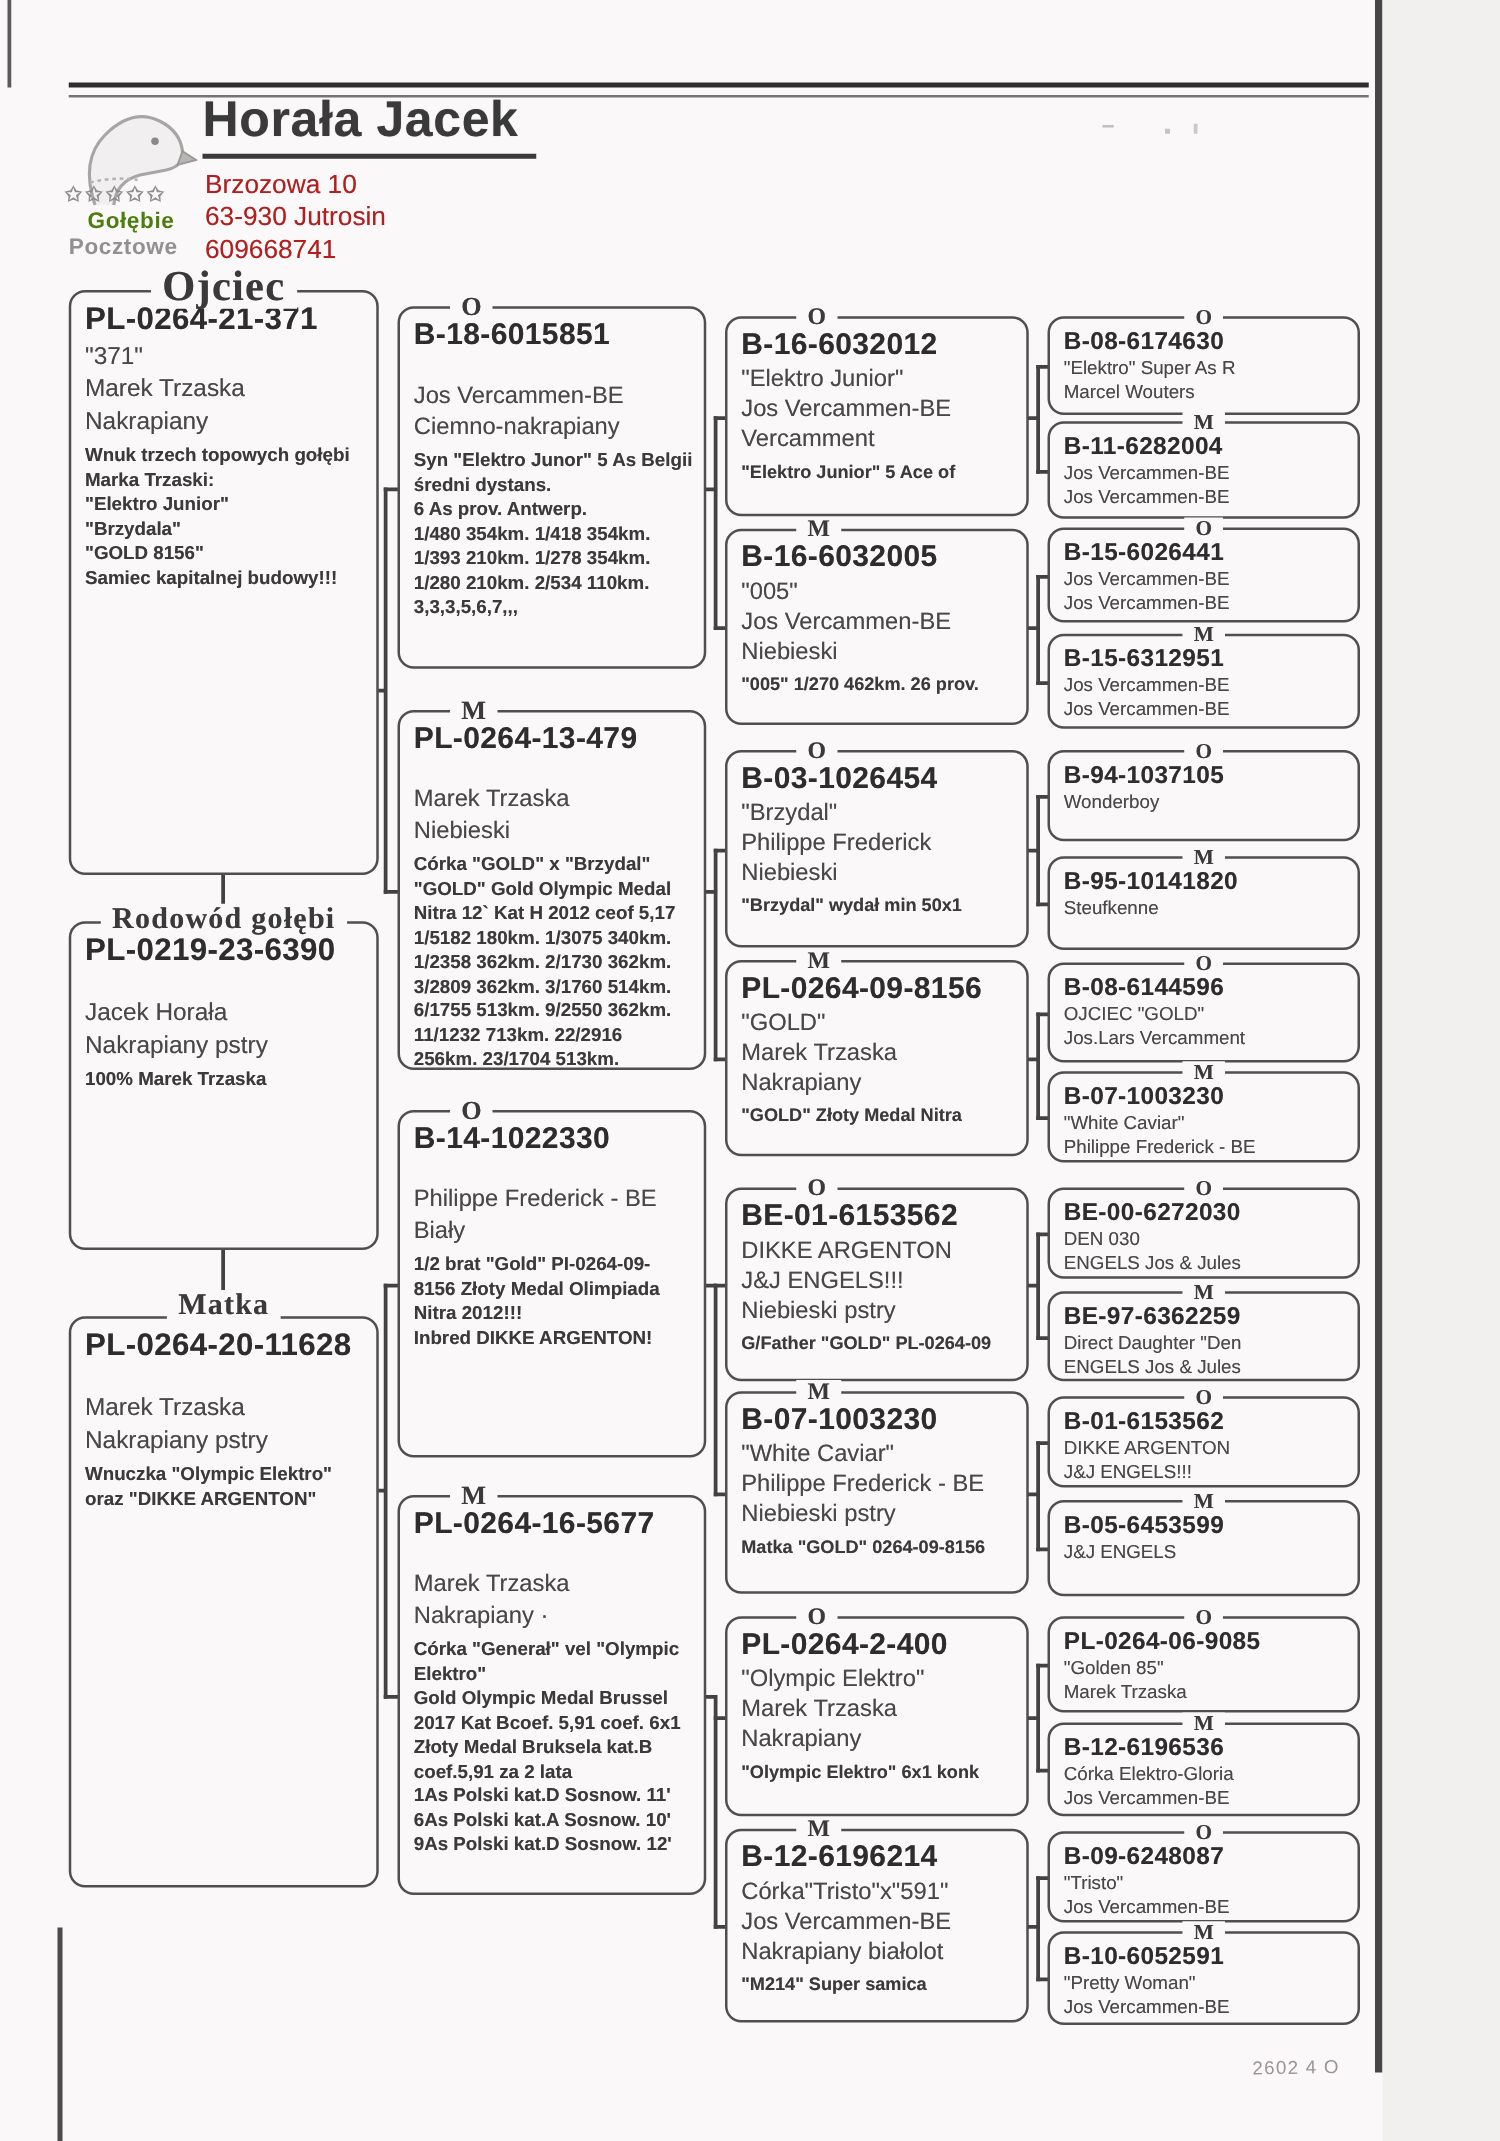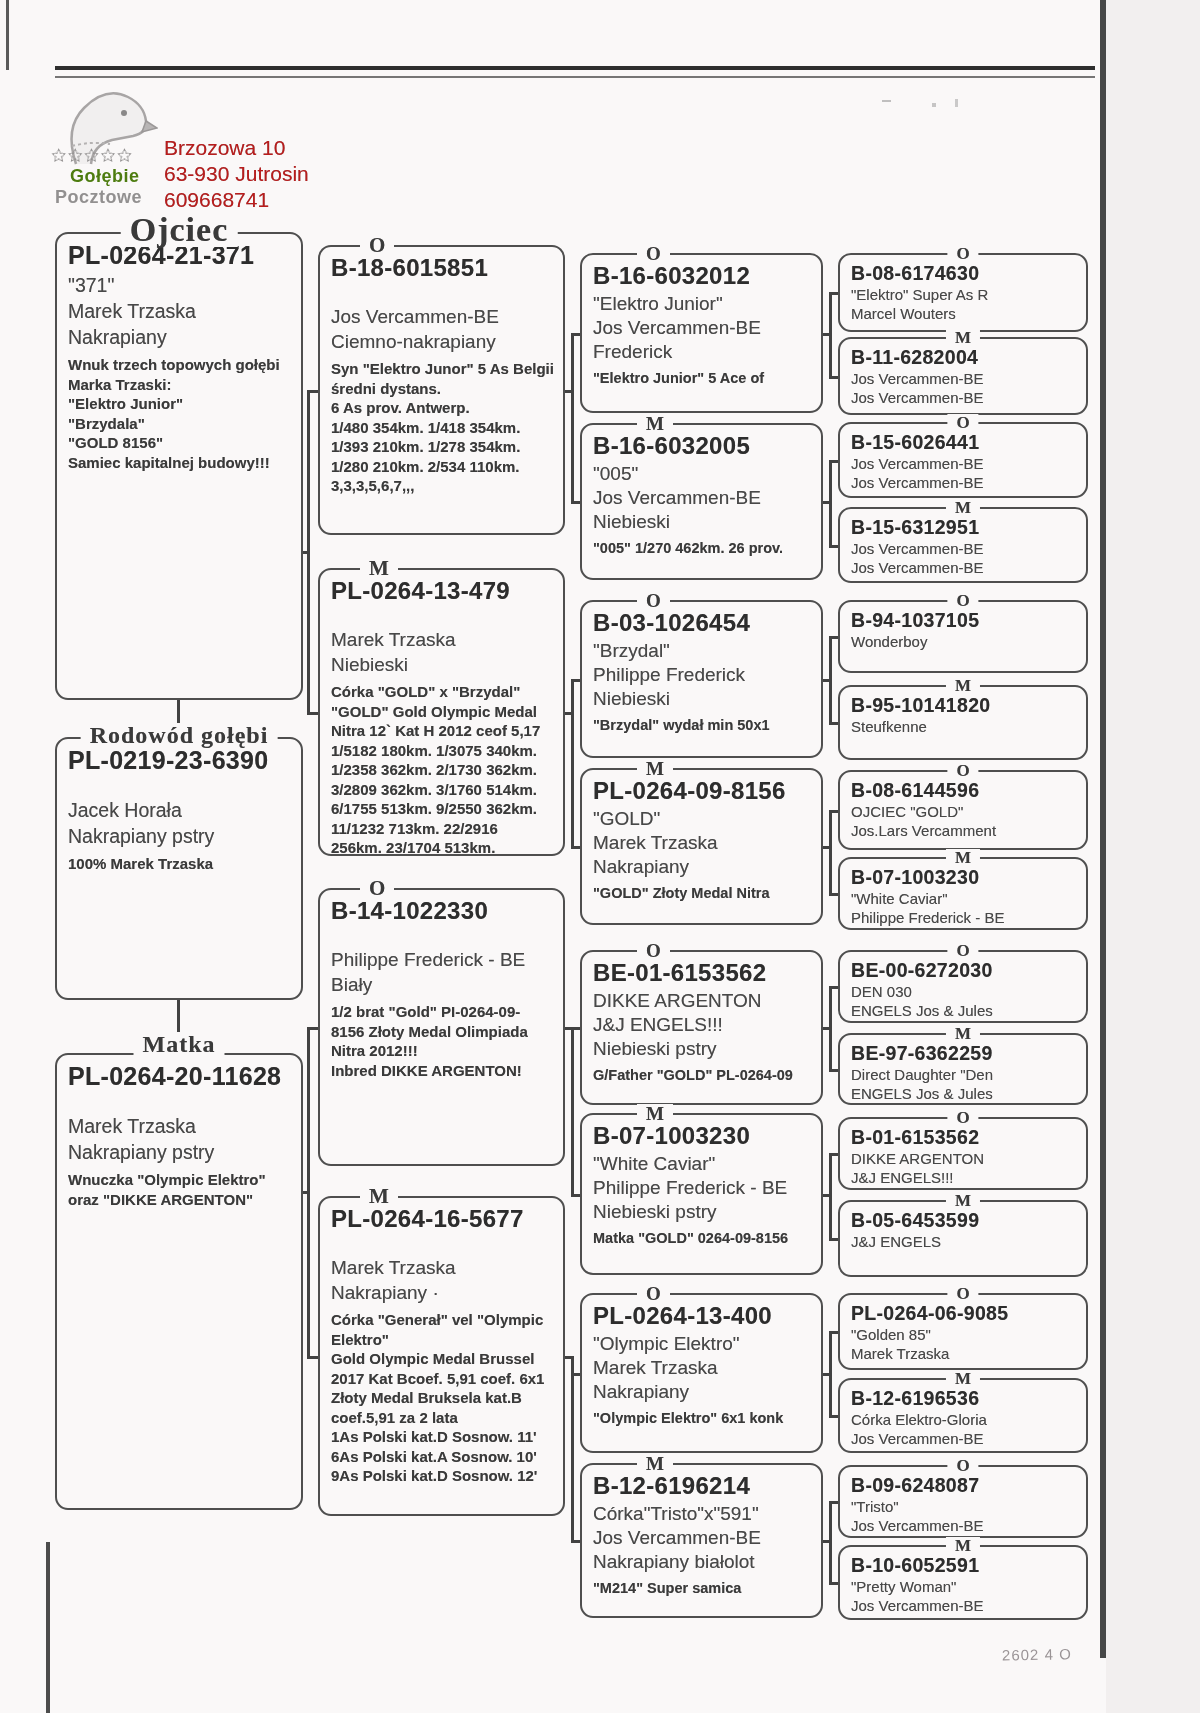--- a/index.html
+++ b/index.html
@@ -112,20 +112,21 @@
 
   <svg class="art" style="left:62px;top:84px" width="96" height="82" viewBox="0 0 96 82">
     <path d="M14 80 Q2 44 22 24 Q44 2 66 13 Q82 21 84 37 Q85 49 71 52 L50 56 Q31 61 29 80" fill="#f1efef" stroke="#a8a5a5" stroke-width="2.5"></path>
     <path d="M84 37 L95 44 L80 48 Z" fill="#b8b5b5" stroke="#9b9898" stroke-width="1.5"></path>
     <circle cx="62" cy="29" r="3" fill="#8a8888"></circle>
     <path d="M10 62 Q30 57 48 60" fill="none" stroke="#b5b2b2" stroke-width="2" stroke-dasharray="3 3"></path>
   </svg>
   <div class="logo-stars">✩✩✩✩✩</div>
   <div class="logo-l1">Gołębie</div>
   <div class="logo-l2">Pocztowe</div>
+  <div class="brand-name">Horała Jacek</div>
   <div class="addr" style="top:136px">Brzozowa 10</div>
   <div class="addr" style="top:162px">63-930 Jutrosin</div>
   <div class="addr" style="top:188px">609668741</div>
 
   <div class="pbox c1" style="left:55px;top:232px;width:248px;height:468px">
     <span class="tab t1" style="font-size:34px">Ojciec</span>
     <div class="ring">PL-0264-21-371</div>
     <div class="nm">
         <div>"371"</div>
         <div>Marek Trzaska</div>
@@ -239,21 +240,21 @@
         <div>9As Polski kat.D Sosnow. 12'</div>
       </div>
     </div>
 
   <div class="pbox c3" style="left:580px;top:253px;width:243px;height:160px">
       <span class="tab">O</span>
       <div class="ring">B-16-6032012</div>
       <div class="nm">
         <div>"Elektro Junior"</div>
         <div>Jos Vercammen-BE</div>
-        <div>Frederick</div>
+        <div>Vercamment</div>
       </div>
       <div class="det">
         <div>"Elektro Junior" 5 Ace of</div>
       </div>
     </div>
   <div class="pbox c3" style="left:580px;top:423px;width:243px;height:157px">
       <span class="tab">M</span>
       <div class="ring">B-16-6032005</div>
       <div class="nm">
         <div>"005"</div>
@@ -307,21 +308,21 @@
         <div>"White Caviar"</div>
         <div>Philippe Frederick - BE</div>
         <div>Niebieski pstry</div>
       </div>
       <div class="det">
         <div>Matka "GOLD" 0264-09-8156</div>
       </div>
     </div>
   <div class="pbox c3" style="left:580px;top:1293px;width:243px;height:160px">
       <span class="tab">O</span>
-      <div class="ring">PL-0264-13-400</div>
+      <div class="ring">PL-0264-2-400</div>
       <div class="nm">
         <div>"Olympic Elektro"</div>
         <div>Marek Trzaska</div>
         <div>Nakrapiany</div>
       </div>
       <div class="det">
         <div>"Olympic Elektro" 6x1 konk</div>
       </div>
     </div>
   <div class="pbox c3" style="left:580px;top:1463px;width:243px;height:155px">

